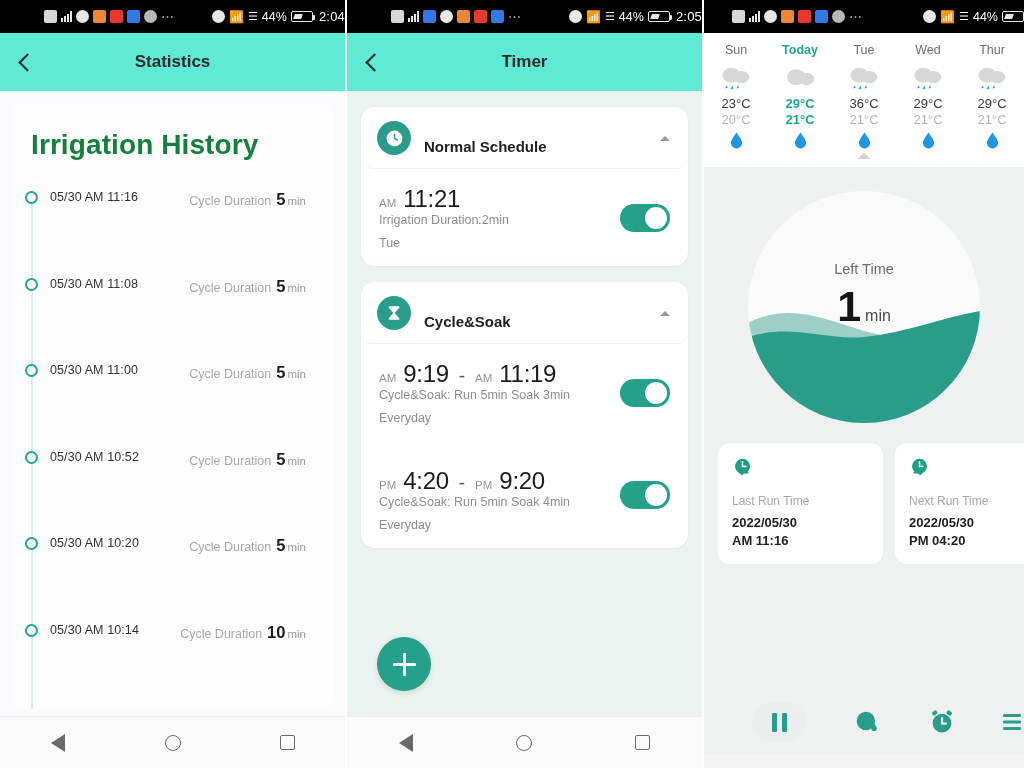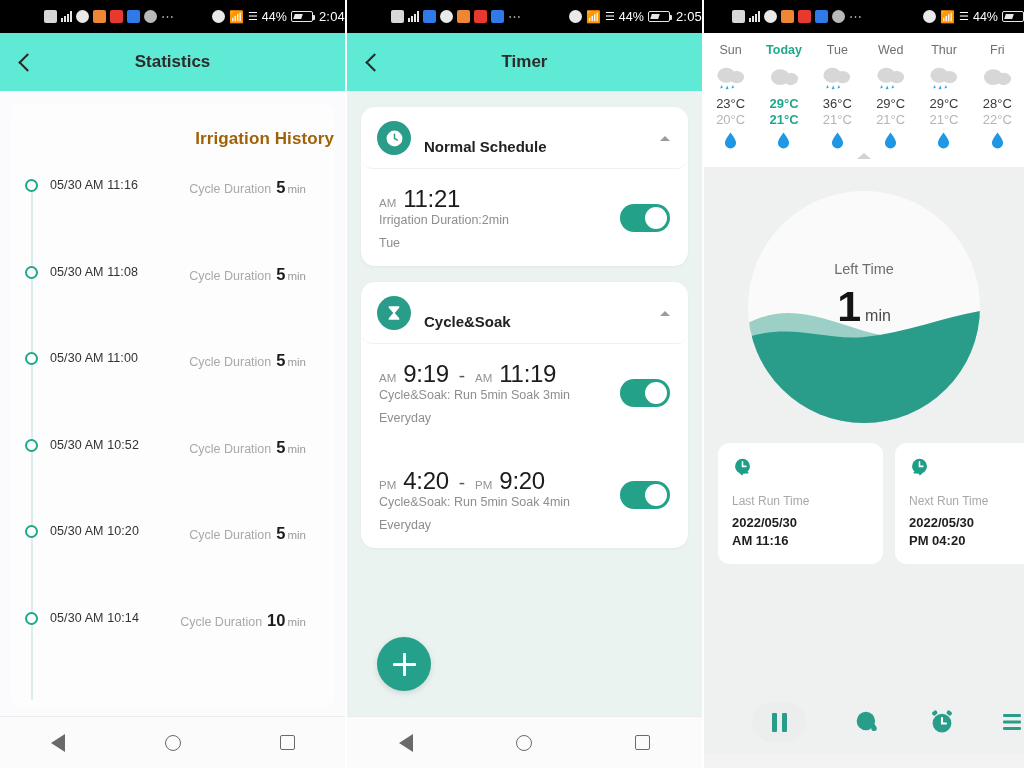--- a/index.html
+++ b/index.html
@@ -58,22 +58,22 @@
   .minibat{ width:9px; height:14px; border:1.3px solid #9e9e9e; border-radius:2px;
             position:relative; display:flex; align-items:flex-end; padding:1px; }
   .minibat:before{ content:""; position:absolute; top:-3px; left:2px; width:4px;
                    height:2px; background:#9e9e9e; border-radius:1px 1px 0 0; }
   .minibat i{ display:block; width:100%; height:60%; background:#4cc28f; border-radius:1px; }
   .divline{ color:#cfcfcf; }
 
   
   .histcard{ margin:12px 11px 0 11px; background:#fdfdfd; border-radius:12px;
              height:606px; padding:26px 0 0 0; overflow:hidden; }
-  .histtitle{ font-size:17px; font-weight:bold; color:#a16207;
-              padding:0 0 0 20px; letter-spacing:.1px;text-align:right; }
+  .histtitle{ font-size:28px; font-weight:bold; color:#15803d;
+              padding:0 0 0 20px; letter-spacing:.1px; }
   .timeline{ position:relative; margin-top:26px; padding-left:0; }
   .tl-line{ position:absolute; left:20px; top:10px; bottom:-6px; width:1.5px;
             background:#ddeeea; }
   .hrow{ position:relative; height:86.5px; display:flex; align-items:flex-start;
          padding-top:4px; }
   .hdot{ position:absolute; left:14px; top:4px; width:13px; height:13px;
          border-radius:50%; border:2px solid #1fa98c; background:#fdfdfd; }
   .hdate{ position:absolute; left:39px; top:3px; font-size:12.5px; color:#333;
           letter-spacing:.1px; }
   .hdur{ position:absolute; right:28px; top:3px; display:flex; align-items:baseline;
@@ -519,36 +519,20 @@
               </svg>
             </div>
             <div class="whi">29°C</div>
             <div class="wlo">21°C</div>
             <div class="wdrop">
               <svg width="13" height="17" viewBox="0 0 14 18">
                 <path d="M7 0.5C7 0.5 1 8 1 11.6A6 6 0 0 0 13 11.6C13 8 7 0.5 7 0.5z" fill="#2196e3"></path>
               </svg>
             </div>
           </div>
-          <div class="wcol">
-            <div class="wday">Fri</div>
-            <div class="wico">
-              <svg width="34" height="30" viewBox="0 0 36 32">
-                <ellipse cx="14" cy="15" rx="10" ry="8.4" fill="#d7d7d7"></ellipse>
-                <ellipse cx="25" cy="17" rx="8" ry="6.6" fill="#d7d7d7"></ellipse>
-              </svg>
-            </div>
-            <div class="whi">28°C</div>
-            <div class="wlo">22°C</div>
-            <div class="wdrop">
-              <svg width="13" height="17" viewBox="0 0 14 18">
-                <path d="M7 0.5C7 0.5 1 8 1 11.6A6 6 0 0 0 13 11.6C13 8 7 0.5 7 0.5z" fill="#2196e3"></path>
-              </svg>
-            </div>
-          </div>
         </div>
       <div class="wexpand">
           <i></i>
         </div>
     </div>
 
     <div class="gaugewrap">
       <div class="gauge">
         <svg width="232" height="232" viewBox="0 0 232 232" style="position:absolute;left:0;top:0;z-index:1">
           <path d="M0,132 C40,112 70,126 116,140 C162,154 196,136 232,124 L232,232 L0,232 Z" fill="#2a9d8a" opacity="0.45"></path>

